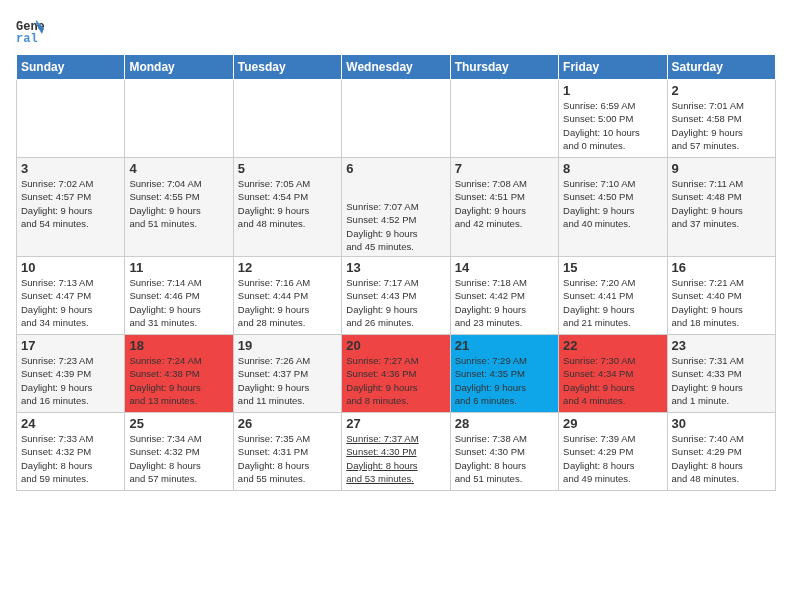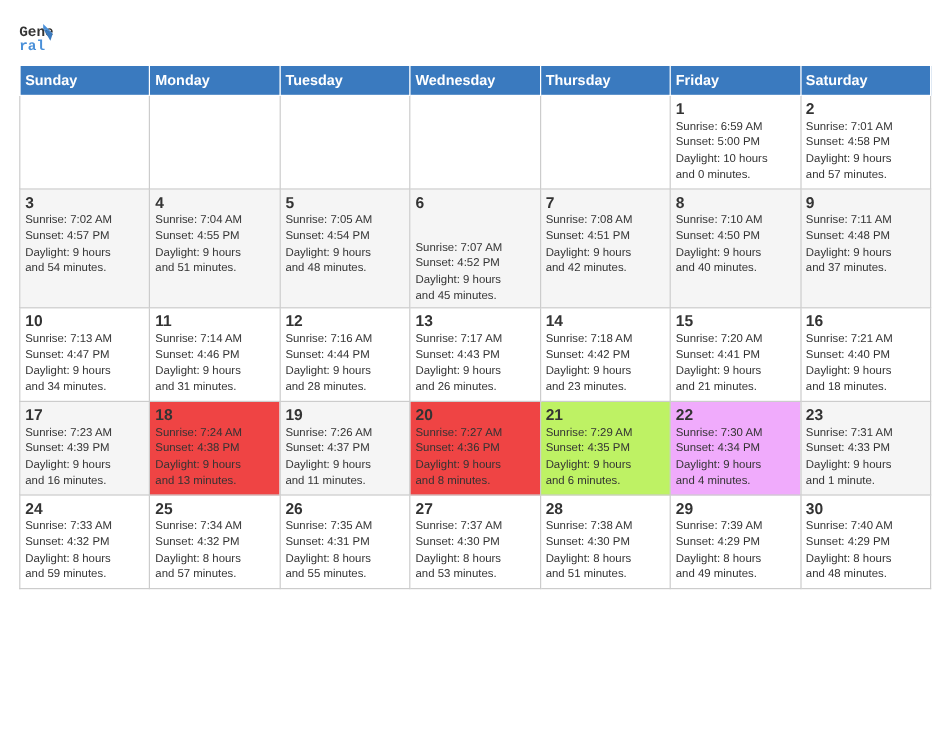--- a/index.html
+++ b/index.html
@@ -265,28 +265,28 @@
 Daylight: 9 hours
 and 11 minutes.</div>
           </td>
           <td style="background: #ef4444;">
             <span class="day-num">20</span>
             <div class="day-detail" style="white-space: pre-line;">Sunrise: 7:27 AM
 Sunset: 4:36 PM
 Daylight: 9 hours
 and 8 minutes.</div>
           </td>
-          <td style="background: #bef264;">
+          <td style="background: #0ea5e9;">
             <span class="day-num">21</span>
             <div class="day-detail" style="white-space: pre-line;">Sunrise: 7:29 AM
 Sunset: 4:35 PM
 Daylight: 9 hours
 and 6 minutes.</div>
           </td>
-          <td style="background: #f0abfc;">
+          <td style="background: #ef4444;">
             <span class="day-num">22</span>
             <div class="day-detail" style="white-space: pre-line;">Sunrise: 7:30 AM
 Sunset: 4:34 PM
 Daylight: 9 hours
 and 4 minutes.</div>
           </td>
           <td style="background: rgb(245, 245, 245);">
             <span class="day-num">23</span>
             <div class="day-detail" style="white-space: pre-line;">Sunrise: 7:31 AM
 Sunset: 4:33 PM
@@ -311,21 +311,21 @@
           </td>
           <td>
             <span class="day-num">26</span>
             <div class="day-detail" style="white-space: pre-line;">Sunrise: 7:35 AM
 Sunset: 4:31 PM
 Daylight: 8 hours
 and 55 minutes.</div>
           </td>
           <td>
             <span class="day-num">27</span>
-            <div class="day-detail" style="white-space: pre-line;">Sunrise: 7:37 AM
+            <div class="day-detail" style="white-space: pre-line; text-decoration: underline;">Sunrise: 7:37 AM
 Sunset: 4:30 PM
 Daylight: 8 hours
 and 53 minutes.</div>
           </td>
           <td>
             <span class="day-num">28</span>
             <div class="day-detail" style="white-space: pre-line;">Sunrise: 7:38 AM
 Sunset: 4:30 PM
 Daylight: 8 hours
 and 51 minutes.</div>

